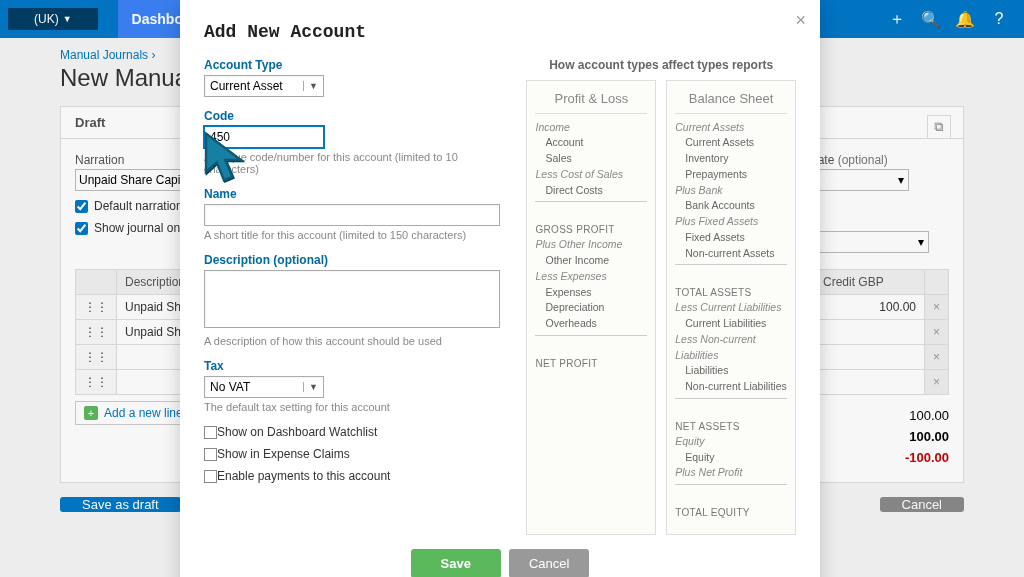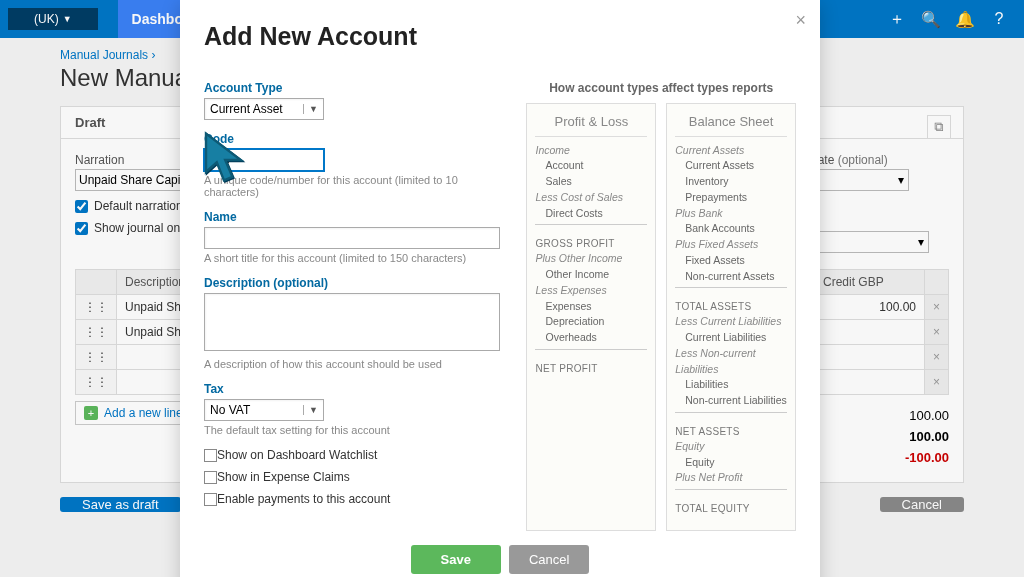--- a/index.html
+++ b/index.html
@@ -53,42 +53,42 @@
 .date-optional { font-size: 12px; color: #777; }
 .select-like { width: 110px; border: 1px solid #bbb; height: 22px; display: flex; align-items: center; justify-content: space-between; padding: 0 4px; font-size: 12px; }
 
 
 .copyicon { position: absolute; right: 12px; top: 8px; border: 1px solid #ddd; width: 24px; height: 24px; display: flex; align-items: center; justify-content: center; font-size: 13px; color: #888; cursor: pointer; }
 
 
 .overlay { position: absolute; inset: 0; background: rgba(0,0,0,0.03); }
 .modal { position: absolute; left: 180px; top: 0; width: 640px; background: #fff; box-shadow: 0 4px 18px rgba(0,0,0,.2); padding: 22px 24px 20px 24px; }
 .modal .close { position: absolute; top: 10px; right: 14px; color: #999; font-size: 18px; cursor: pointer; }
-.modal h2 { font-size: 25px; color: #222; font-weight: 700; margin-bottom: 30px; }
+.modal h2 { font-size: 18px; color: #222; font-weight: 700; margin-bottom: 16px; font-family: Liberation Mono, monospace; }
 .modal .cols { display: flex; gap: 26px; }
 .modal .left { flex: 1.1; }
 .modal .right { flex: 1; }
 .fgroup { margin-bottom: 12px; }
 .fgroup .lbl { font-size: 12px; font-weight: 700; color: #0369a1; margin-bottom: 3px; }
 .fgroup input[type=text], .fgroup textarea, .fgroup .drop { width: 100%; border: 1px solid #aaa; padding: 3px 5px; font-size: 12px; box-shadow: inset 1px 1px 2px rgba(0,0,0,.05); }
 .fgroup .drop { display: flex; align-items: center; justify-content: space-between; width: 120px; height: 22px; }
 .fgroup .drop .arr { border-left: 1px solid #aaa; padding-left: 5px; font-size: 9px; color: #555; }
 .fgroup .hint { font-size: 11px; color: #888; margin-top: 3px; }
 .fgroup textarea { height: 58px; resize: none; }
 .fgroup.code input { width: 120px; }
 .chkline { display: flex; align-items: center; font-size: 12px; color: #333; margin: 8px 0; }
 .chkline .box { width: 13px; height: 13px; border: 1px solid #888; background: #fff; }
 
 .reports-title { text-align: center; font-size: 12px; font-weight: 700; color: #666; margin-bottom: 8px; }
 .reportcards { display: flex; gap: 10px; }
 .rcard { flex: 1; border: 1px solid #ddd; background: #fcfcf9; padding: 8px 8px 14px 8px; font-size: 10.5px; color: #777; line-height: 1.5; position: relative; }
 .rcard h3 { text-align: center; color: #888; font-size: 13px; font-weight: 400; border-bottom: 1px solid #ddd; padding-bottom: 4px; margin-bottom: 6px; }
 .rcard .hdr { color: #888; font-style: italic; }
 .rcard .item { padding-left: 10px; color: #666; }
-.rcard .tot { border-top: 1px solid #ccc; margin-top: 3px; padding-top: 11px; font-size: 10px; letter-spacing: .3px; }
+.rcard .tot { border-top: 1px solid #ccc; margin-top: 3px; padding-top: 20px; font-size: 10px; letter-spacing: .3px; }
 .modal .note { font-size: 11px; color: #888; margin-top: 14px; line-height: 1.4; }
 .modal .note a { color: #0077c8; text-decoration: none; }
 
 .modal-actions { display: flex; gap: 8px; justify-content: center; margin-top: 14px; }
 .btn-green { background: #5cb85c; padding: 7px 30px; border: none; border-radius: 3px; color: #fff; font-weight: 700; font-size: 13px; cursor: pointer; }
 .btn-cancel { background: #999; padding: 7px 20px; border: none; border-radius: 3px; color: #fff; font-size: 13px; cursor: pointer; }
 
 
 .cursor { position: absolute; left: 200px; top: 130px; pointer-events: none; z-index: 100; }
 .cursor svg { width: 60px; height: 60px; filter: drop-shadow(1px 1px 0 #003a57); }

